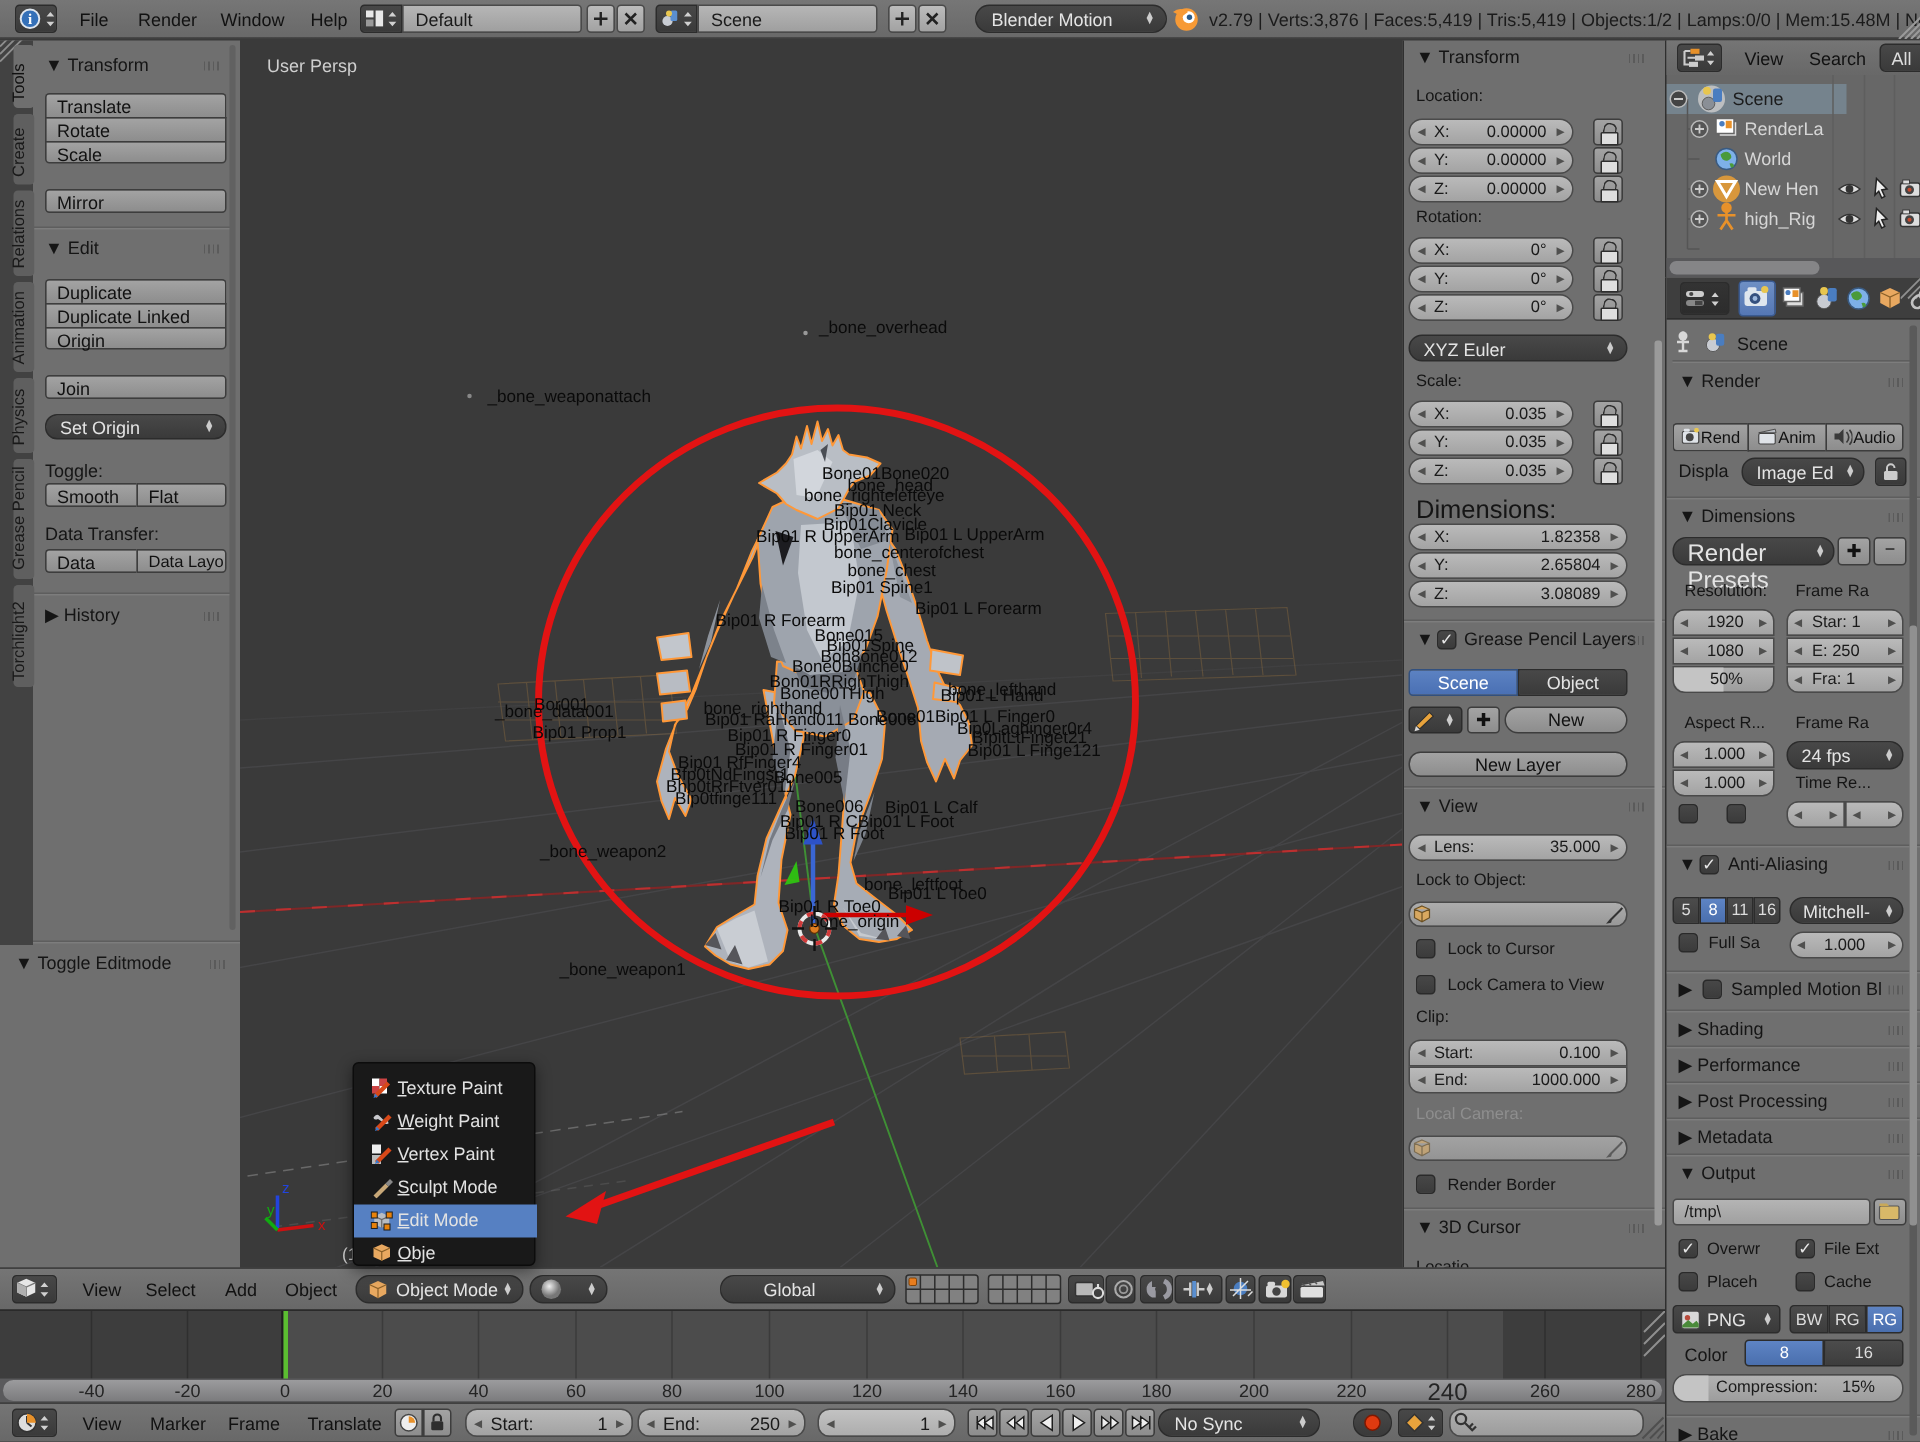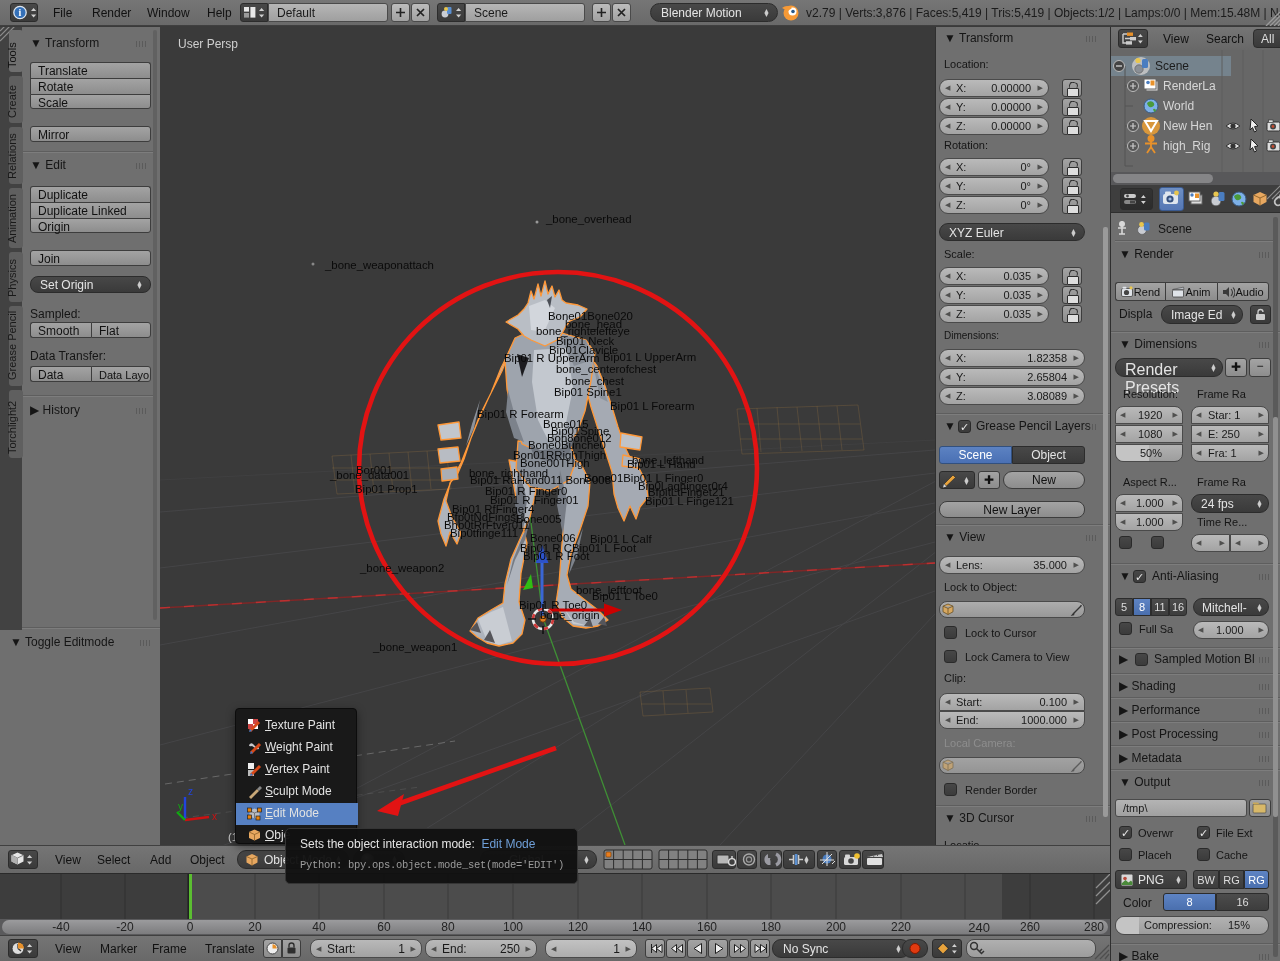--- a/index.html
+++ b/index.html
@@ -120,21 +120,21 @@
     <div class="hdr" style="left:30px;top:131px">▼ Edit</div>
       <div class="grip" style="left:136px;top:136px"></div>
     <div class="btn" style="left:30px;top:159px;width:121px;height:16px;border-radius:3px 3px 0 0;border-bottom:none">Duplicate</div>
     <div class="btn" style="left:30px;top:175px;width:121px;height:16px;border-radius:0;border-bottom:none">Duplicate Linked</div>
     <div class="btn" style="left:30px;top:191px;width:121px;height:15px;border-radius:0 0 3px 3px">Origin</div>
     <div class="btn" style="left:30px;top:223px;width:121px;height:16px">Join</div>
     <div class="btnD" style="left:30px;top:249px;width:121px;height:17px;border-radius:8px">
         <span style="position:absolute;left:9px;top:1px">Set Origin</span>
         <span class="arrUD" style="position:absolute;right:6px;top:4px">▲<br>▼</span>
       </div>
-    <div class="hdr" style="left:30px;top:280px">Sampled:</div>
+    <div class="hdr" style="left:30px;top:280px">Toggle:</div>
     <div class="btn" style="left:30px;top:295px;width:61px;height:16px;border-radius:3px 0 0 3px;border-right:none">Smooth</div>
     <div class="btn" style="left:91px;top:295px;width:60px;height:16px;border-radius:0 3px 3px 0">Flat</div>
     <div class="hdr" style="left:30px;top:322px">Data Transfer:</div>
     <div class="btn" style="left:30px;top:339px;width:61px;height:16px;border-radius:3px 0 0 3px;border-right:none">Data</div>
     <div class="btn" style="left:91px;top:339px;width:60px;height:16px;border-radius:0 3px 3px 0;font-size:11px">Data Layo</div>
     <div class="sep" style="left:8px;top:368px;width:148px"></div>
     <div class="hdr" style="left:30px;top:376px">▶ History</div>
       <div class="grip" style="left:136px;top:381px"></div>
     <div class="sep" style="left:0px;top:600px;width:160px"></div>
     <div class="hdr" style="left:10px;top:608px">▼ Toggle Editmode</div>
@@ -386,21 +386,21 @@
       </div>
     <div class="nf" style="top:278px">
         <s>◀</s>
         <i>Z:</i>
         <b>0.035</b>
         <s>▶</s>
       </div>
     <div class="lock" style="top:240px"></div>
       <div class="lock" style="top:259px"></div>
       <div class="lock" style="top:278px"></div>
-    <div class="hdr" style="left:8px;top:303px;font-size:10px">Dimensions:</div>
+    <div class="hdr" style="left:8px;top:303px;font-size:17px">Dimensions:</div>
     <div class="nf nfw" style="top:322px">
         <s>◀</s>
         <i>X:</i>
         <b>1.82358</b>
         <s>▶</s>
       </div>
     <div class="nf nfw" style="top:341px">
         <s>◀</s>
         <i>Y:</i>
         <b>2.65804</b>
@@ -579,21 +579,21 @@
         <div class="abs" style="left:294px;top:1px;width:50px;text-align:center;font-size:12px;color:#242424">40</div>
         <div class="abs" style="left:359px;top:1px;width:50px;text-align:center;font-size:12px;color:#242424">60</div>
         <div class="abs" style="left:423px;top:1px;width:50px;text-align:center;font-size:12px;color:#242424">80</div>
         <div class="abs" style="left:488px;top:1px;width:50px;text-align:center;font-size:12px;color:#242424">100</div>
         <div class="abs" style="left:553px;top:1px;width:50px;text-align:center;font-size:12px;color:#242424">120</div>
         <div class="abs" style="left:617px;top:1px;width:50px;text-align:center;font-size:12px;color:#242424">140</div>
         <div class="abs" style="left:682px;top:1px;width:50px;text-align:center;font-size:12px;color:#242424">160</div>
         <div class="abs" style="left:746px;top:1px;width:50px;text-align:center;font-size:12px;color:#242424">180</div>
         <div class="abs" style="left:811px;top:1px;width:50px;text-align:center;font-size:12px;color:#242424">200</div>
         <div class="abs" style="left:876px;top:1px;width:50px;text-align:center;font-size:12px;color:#242424">220</div>
-        <div class="abs" style="left:940px;top:1px;width:50px;text-align:right;font-size:13px;color:#242424">240</div>
+        <div class="abs" style="left:940px;top:1px;width:50px;text-align:center;font-size:16px;color:#242424">240</div>
         <div class="abs" style="left:1005px;top:1px;width:50px;text-align:center;font-size:12px;color:#242424">260</div>
         <div class="abs" style="left:1069px;top:1px;width:50px;text-align:center;font-size:12px;color:#242424">280</div>
       </div>
   </div>
   <div id="tlhdr" class="abs" style="left:0;top:935px;width:1110px;height:26px;background:linear-gradient(#757575,#686868);border-top:1px solid #404040">
     <div class="btnD" style="left:8px;top:3px;width:30px;height:19px"><svg width="28" height="17">
           <circle cx="9" cy="8.5" r="6" fill="#ddd" stroke="#333" stroke-width="1"></circle>
           <path d="M9 8.5 L9 4 M9 8.5 L12 11" stroke="#333" stroke-width="1.3"></path>
           <path d="M9 2.5 a6 6 0 0 1 6 6 l-6 0z" fill="#e8912a"></path>
           <path d="M18 7 l2.6-3 2.6 3z M18 10.5 l2.6 3 2.6-3z" fill="#d0d0d0"></path>
@@ -640,21 +640,21 @@
         <div class="btn" style="left:708px;top:3px;width:20px;height:19px;border-radius:3px"><svg width="20" height="17">
             <path d="M6.5 3.5 l7.5 5 -7.5 5z" stroke="#1e1e1e" stroke-width="1" fill="#efefef"></path>
           </svg></div>
         <div class="btn" style="left:729px;top:3px;width:20px;height:19px;border-radius:3px"><svg width="20" height="17">
             <path d="M4.5 4.5 l5 4 -5 4z M10.5 4.5 l5 4 -5 4z" stroke="#1e1e1e" stroke-width="1" fill="#efefef"></path>
           </svg></div>
         <div class="btn" style="left:750px;top:3px;width:20px;height:19px;border-radius:3px"><svg width="20" height="17">
             <path d="M4 4.5 l5.5 4 -5.5 4z M9.5 4.5 l5.5 4 -5.5 4z M15.5 4 v9" stroke="#1e1e1e" stroke-width="1" fill="#efefef"></path>
           </svg></div>
       </div>
-    <div class="btnD" style="left:772px;top:3px;width:138px;height:19px;border-radius:9px">
+    <div class="btnD" style="left:772px;top:3px;width:108px;height:19px;border-radius:9px">
         <span style="position:absolute;left:10px;top:2px">No Sync</span>
         <span class="arrUD" style="position:absolute;right:6px;top:5px">▲<br>▼</span>
       </div>
     <div class="btnD" style="left:902px;top:3px;width:26px;height:19px;border-radius:9px"><svg width="24" height="17">
           <circle cx="12" cy="8.5" r="5" fill="#e03a10" stroke="#801800" stroke-width="1"></circle>
         </svg></div>
     <div class="btnD" style="left:932px;top:3px;width:30px;height:19px;border-radius:3px"><svg width="28" height="17">
           <rect x="6" y="4.5" width="8" height="8" transform="rotate(45 10 8.5)" fill="#e8a33c" stroke="#333"></rect>
           <path d="M19 7 l2.4-3 2.4 3z M19 10.5 l2.4 3 2.4-3z" fill="#d0d0d0"></path>
         </svg></div>
@@ -1041,17 +1041,13 @@
         <span><u>E</u>dit Mode</span>
       </div>
     <div class="mi" style="top:116px">
         <svg width="15" height="15">
           <path d="M7.5 1.5 l5.5 2.5 v6 L7.5 12.5 2 10 v-6z" fill="#e8a860"></path>
           <path d="M2 4 L7.5 6.5 13 4 M7.5 6.5 v6" stroke="#8a6028" stroke-width=".8" fill="none"></path>
         </svg>
         <span><u>O</u>bje</span>
       </div>
   </div>
-  <div id="tooltip" class="abs" style="left:285px;top:828px;width:293px;height:56px;background:rgba(17,17,17,.96);border:1px solid #353535;border-radius:5px">
-    <div style="position:absolute;left:14px;top:8px;font-size:12px;color:#e4e4e4;white-space:nowrap">Sets the object interaction mode:&nbsp; <span style="color:#6f9fd8">Edit Mode</span></div>
-    <div style="position:absolute;left:14px;top:30px;font-size:10.5px;color:#9b9b9b;font-family:'Liberation Mono',monospace;letter-spacing:-0.3px;white-space:nowrap">Python: bpy.ops.object.mode_set(mode='EDIT')</div>
-  </div>
 </div>
 
 </body></html>

